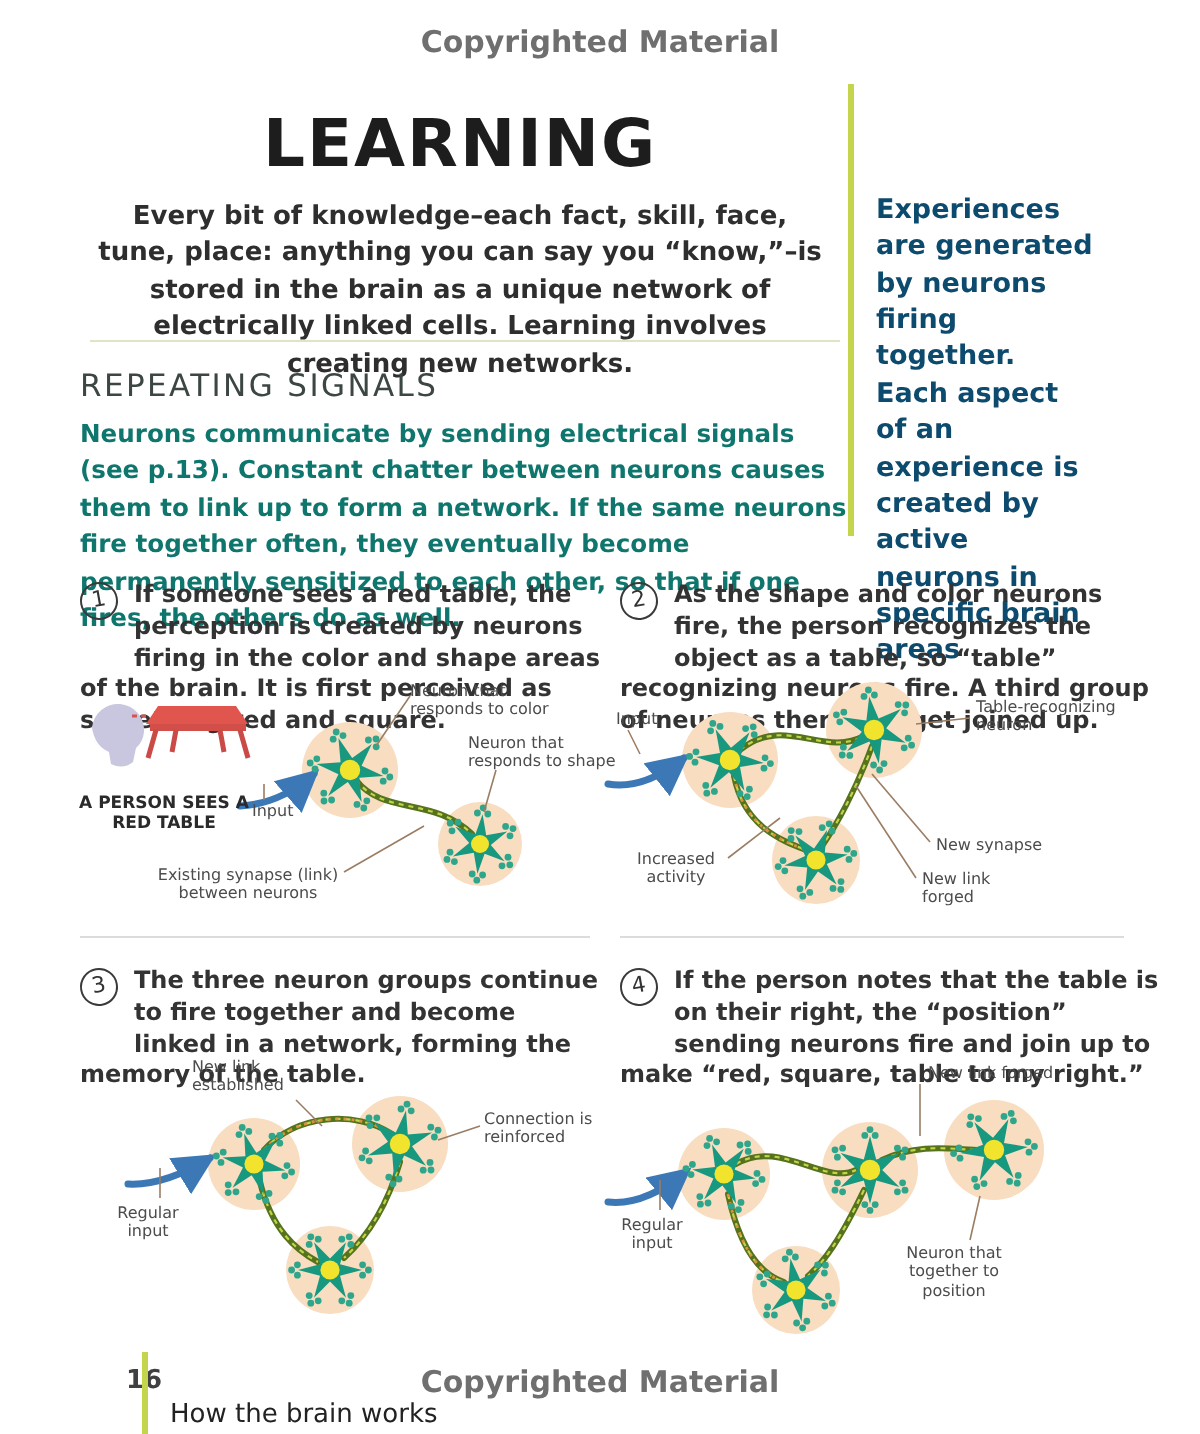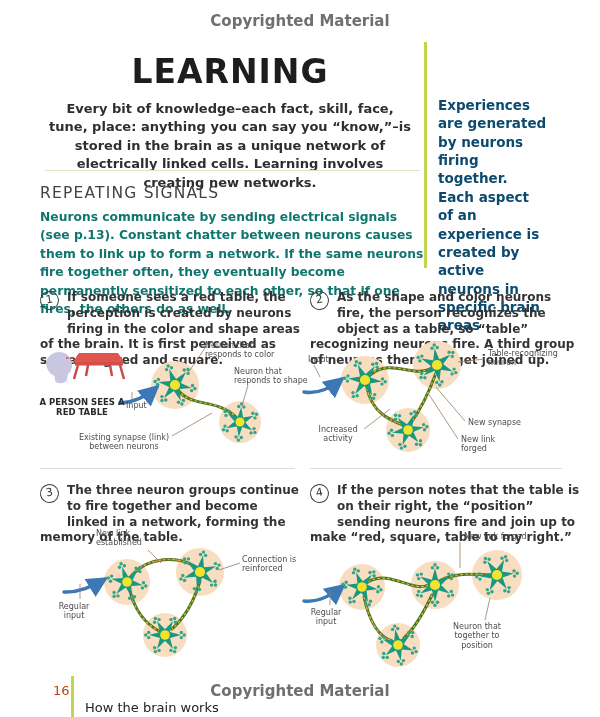--- a/index.html
+++ b/index.html
@@ -20,21 +20,21 @@
   .sec-body{left:40px;top:208px;width:388px;font-size:12.3px;line-height:1.5;color:#0f766e;font-weight:bold;}
   .step{position:absolute;font-size:12px;font-weight:bold;color:#333;line-height:1.32;}
   .numfloat{float:left;width:27px;height:33px;}
   .numcircle{width:17px;height:17px;border:1.2px solid #3a3a3a;border-radius:50%;
              display:flex;align-items:center;justify-content:center;font-size:11px;
              font-weight:normal;color:#333;transform:rotate(-10deg);margin-top:1px;}
   .diagram{position:absolute;}
   .diagram svg{position:absolute;left:0;top:0;}
   .lbl{position:absolute;font-size:8px;line-height:1.18;color:#4c4c4c;}
   .lbl.bold{font-weight:bold;color:#2a2a2a;font-size:8.5px;}
-  .footer-num{font-size:13px;font-weight:normal;color:#c2410c;}
+  .footer-num{font-size:13px;font-weight:bold;color:#404040;margin-left:10px;}
   .footer-chapter{font-size:13px;color:#222;}
 </style>
 </head>
 <body>
 
 <div id="page">
 
   <div class="abs watermark" style="top:12px;">Copyrighted Material</div>
 
   <div class="abs title">LEARNING</div>

